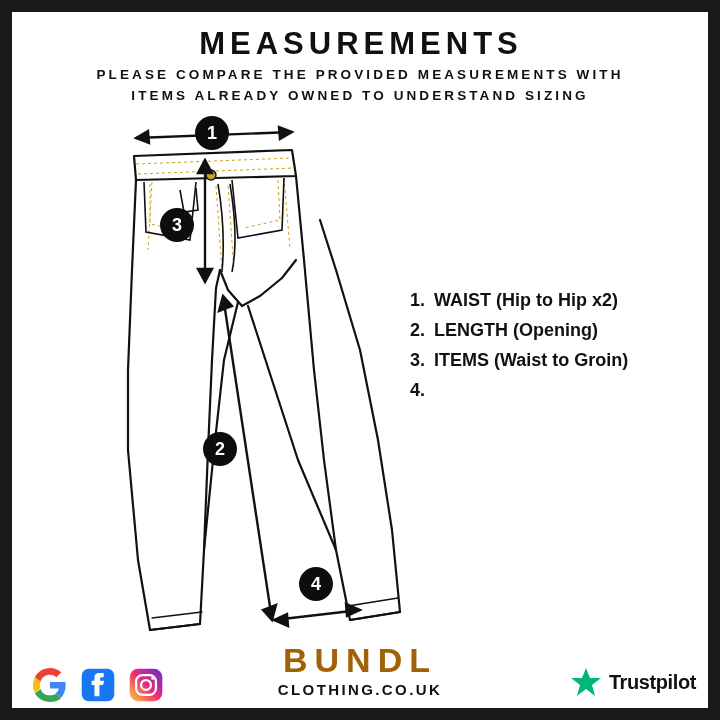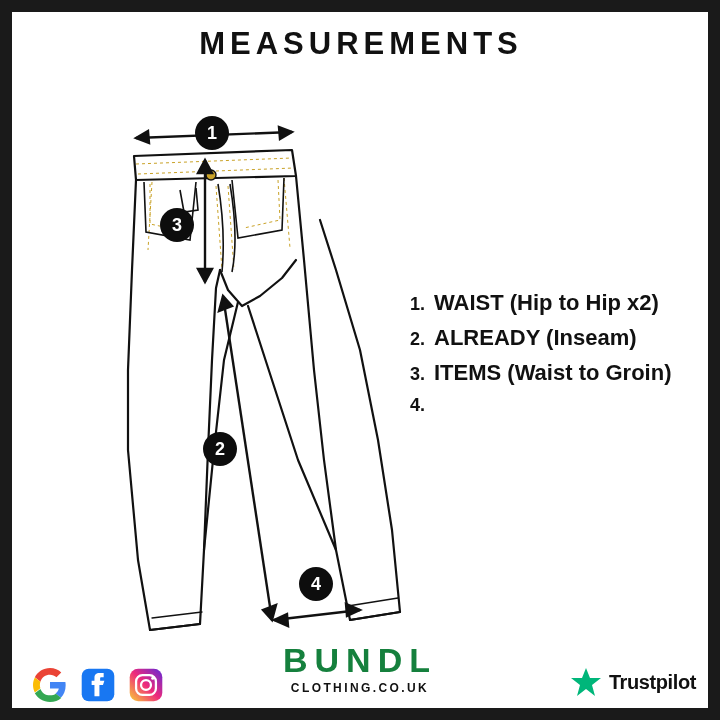--- a/index.html
+++ b/index.html
@@ -67,21 +67,21 @@
   .legend-num {
     width: 30px;
     text-align: right;
     padding-right: 9px;
     font-size: 18px;
     font-weight: bold;
     color: #111;
     box-sizing: border-box;
   }
   .legend-text {
-    font-size: 22px;
+    font-size: 18px;
     font-weight: bold;
     color: #111;
     white-space: nowrap;
   }
   
   .marker {
     position: absolute;
     width: 34px;
     height: 34px;
     border-radius: 50%;
@@ -103,25 +103,25 @@
     position: absolute;
     left: 248px;
     top: 630px;
     width: 200px;
     text-align: center;
   }
   .brand-name {
     font-size: 34px;
     font-weight: bold;
     letter-spacing: 7px;
-    color: #15803d;
+    color: #a16207;
     line-height: 36px;
   }
   .brand-sub {
-    font-size: 12px;
+    font-size: 15px;
     font-weight: bold;
     letter-spacing: 2.4px;
     color: #111;
     margin-top: 3px;
   }
   .socials {
     position: absolute;
     left: 20px;
     top: 655px;
     display: flex;
@@ -150,20 +150,24 @@
     letter-spacing: -0.4px;
   }
 </style>
 </head>
 <body>
 
 <div id="page">
   <div id="canvas">
 
     <div class="title">MEASUREMENTS</div>
+    <div class="subtitle">
+      <div>PLEASE COMPARE THE PROVIDED MEASUREMENTS WITH</div>
+      <div>ITEMS ALREADY OWNED TO UNDERSTAND SIZING</div>
+    </div>
 
     <svg style="position:absolute;left:80px;top:108px;" width="320" height="520" viewBox="0 0 320 520">
       <g fill="#ffffff" stroke="#111111" stroke-width="2.2" stroke-linejoin="round" stroke-linecap="round">
 
         <path d="M42 36 L200 30 L204 56 L44 60 Z"></path>
 
         <path d="M44 60
                  L40 150
                  L36 250
                  L36 330
@@ -252,21 +256,21 @@
     <div class="marker" id="m2">2</div>
     <div class="marker" id="m4">4</div>
 
     <div class="legend">
       <div class="legend-row">
         <span class="legend-num">1.</span>
         <span class="legend-text">WAIST (Hip to Hip x2)</span>
       </div>
       <div class="legend-row">
         <span class="legend-num">2.</span>
-        <span class="legend-text">ALREADY (Inseam)</span>
+        <span class="legend-text">LENGTH (Opening)</span>
       </div>
       <div class="legend-row">
         <span class="legend-num">3.</span>
         <span class="legend-text">ITEMS (Waist to Groin)</span>
       </div>
       <div class="legend-row">
         <span class="legend-num">4.</span>
       </div>
     </div>
 

